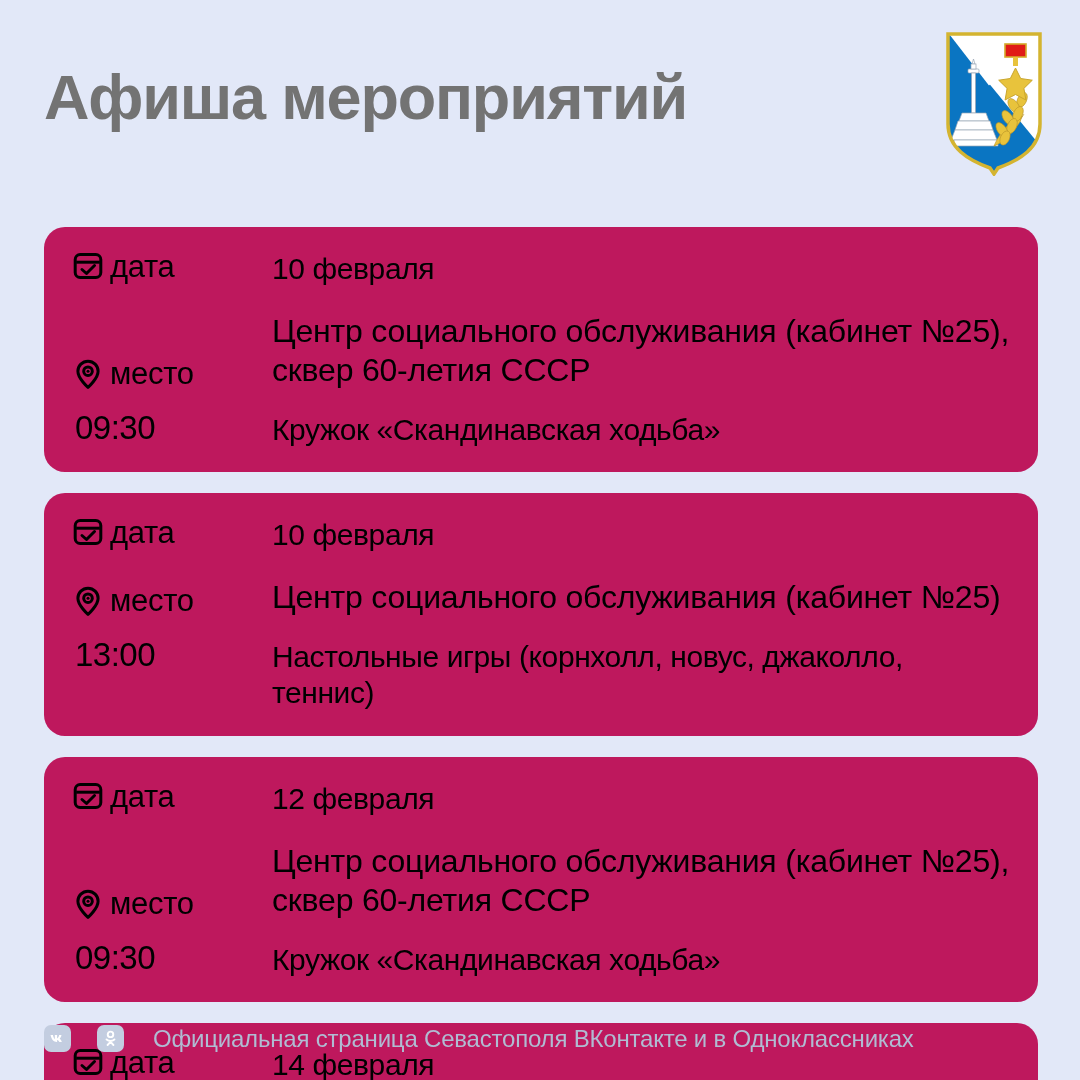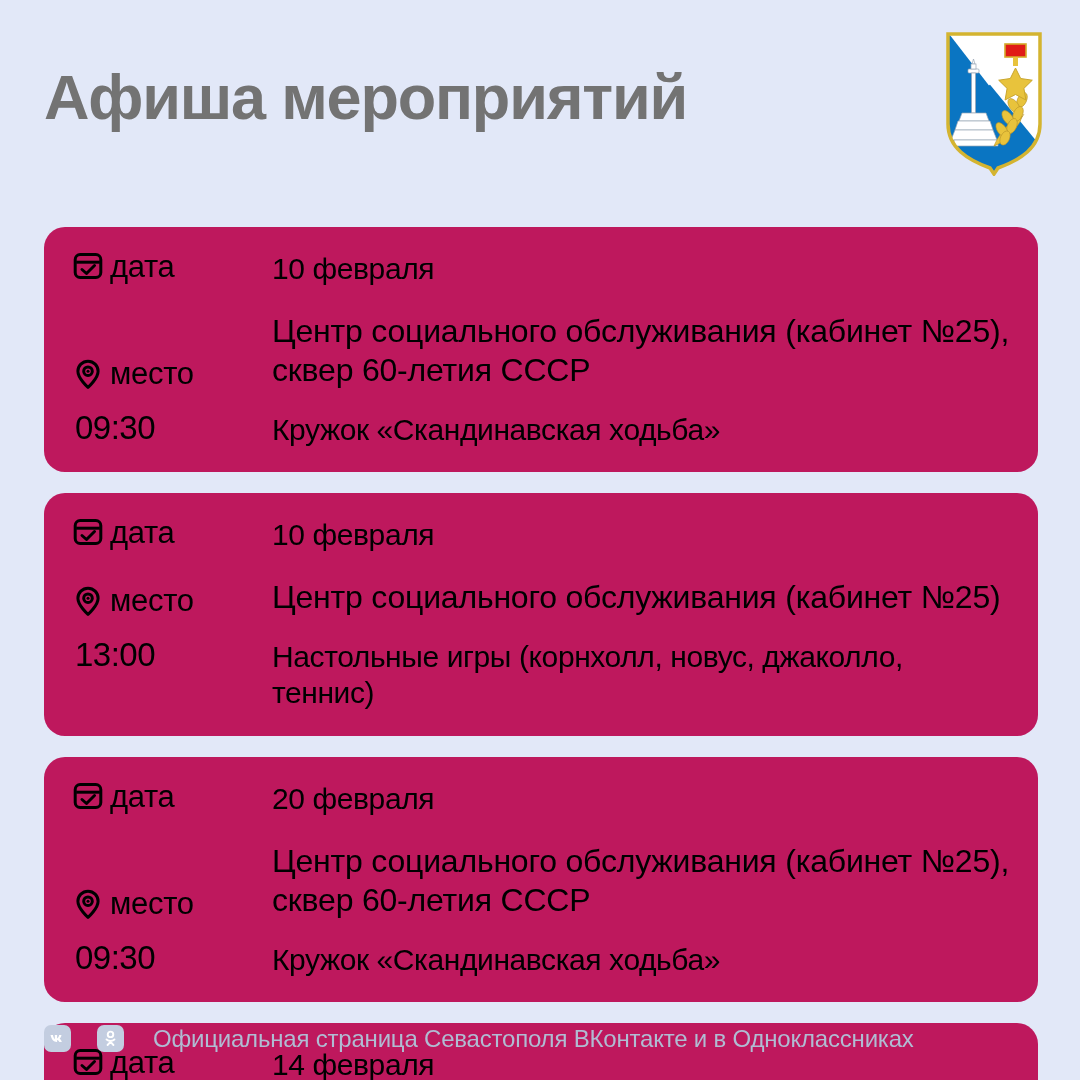--- a/index.html
+++ b/index.html
@@ -279,21 +279,21 @@
   <div class="card">
     <div class="card-row row-date">
       <div class="row-label">
         <svg class="icon" viewBox="0 0 32 32">
           <rect x="3.2" y="4.5" width="25.6" height="23" rx="5" fill="none" stroke="#000" stroke-width="3"></rect>
           <line x1="4.2" y1="12.2" x2="27.8" y2="12.2" stroke="#000" stroke-width="3"></line>
           <polyline points="10,19.5 14.5,23.5 22.5,15.5" fill="none" stroke="#000" stroke-width="3" stroke-linecap="round" stroke-linejoin="round"></polyline>
         </svg>
         <span class="label-text">дата</span>
       </div>
-      <div class="row-value bold">20 февраля</div>
+      <div class="row-value bold">12 февраля</div>
     </div>
 
     <div class="card-row row-place">
       <div class="row-label">
         <svg class="icon" viewBox="0 0 32 32">
           <path d="M16 3.2 C10.4 3.2 5.9 7.7 5.9 13.3 C5.9 20.5 16 29.4 16 29.4 C16 29.4 26.1 20.5 26.1 13.3 C26.1 7.7 21.6 3.2 16 3.2 Z" fill="none" stroke="#000" stroke-width="3" stroke-linejoin="round"></path>
           <circle cx="16" cy="13.2" r="4.3" fill="none" stroke="#000" stroke-width="3"></circle>
           <circle cx="16" cy="13.2" r="1.5" fill="#000"></circle>
         </svg>
         <span class="label-text">место</span>

